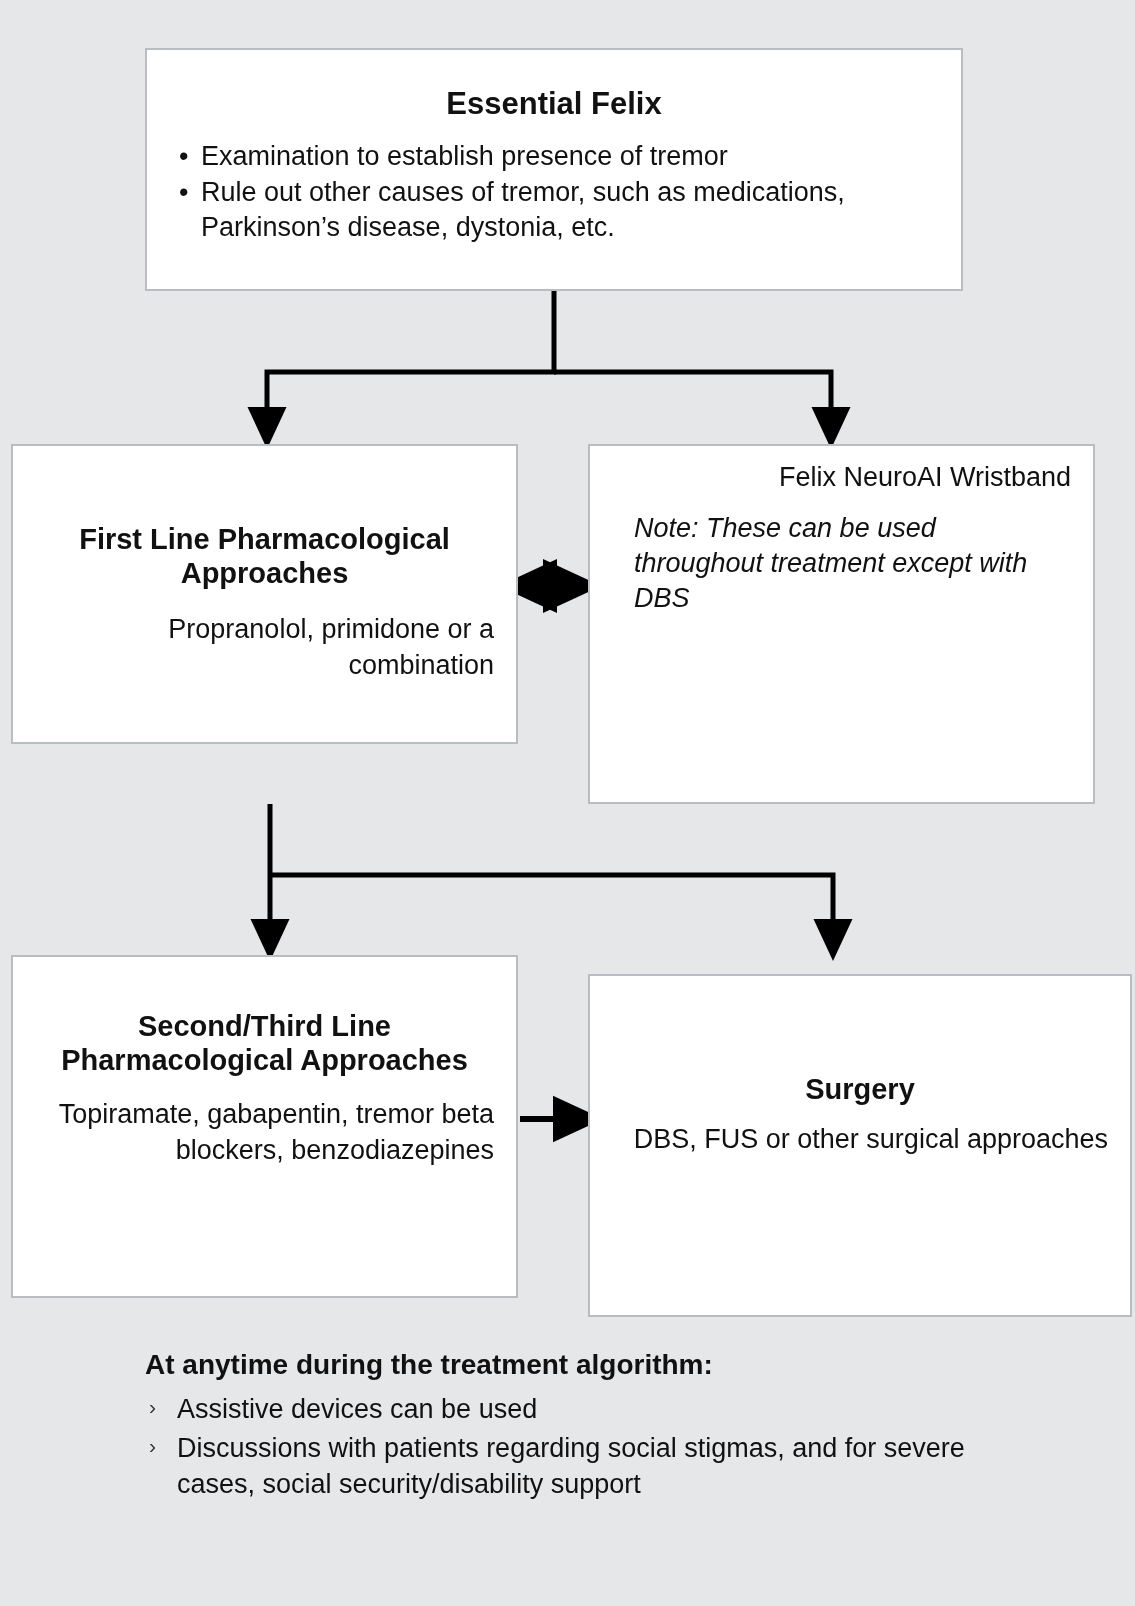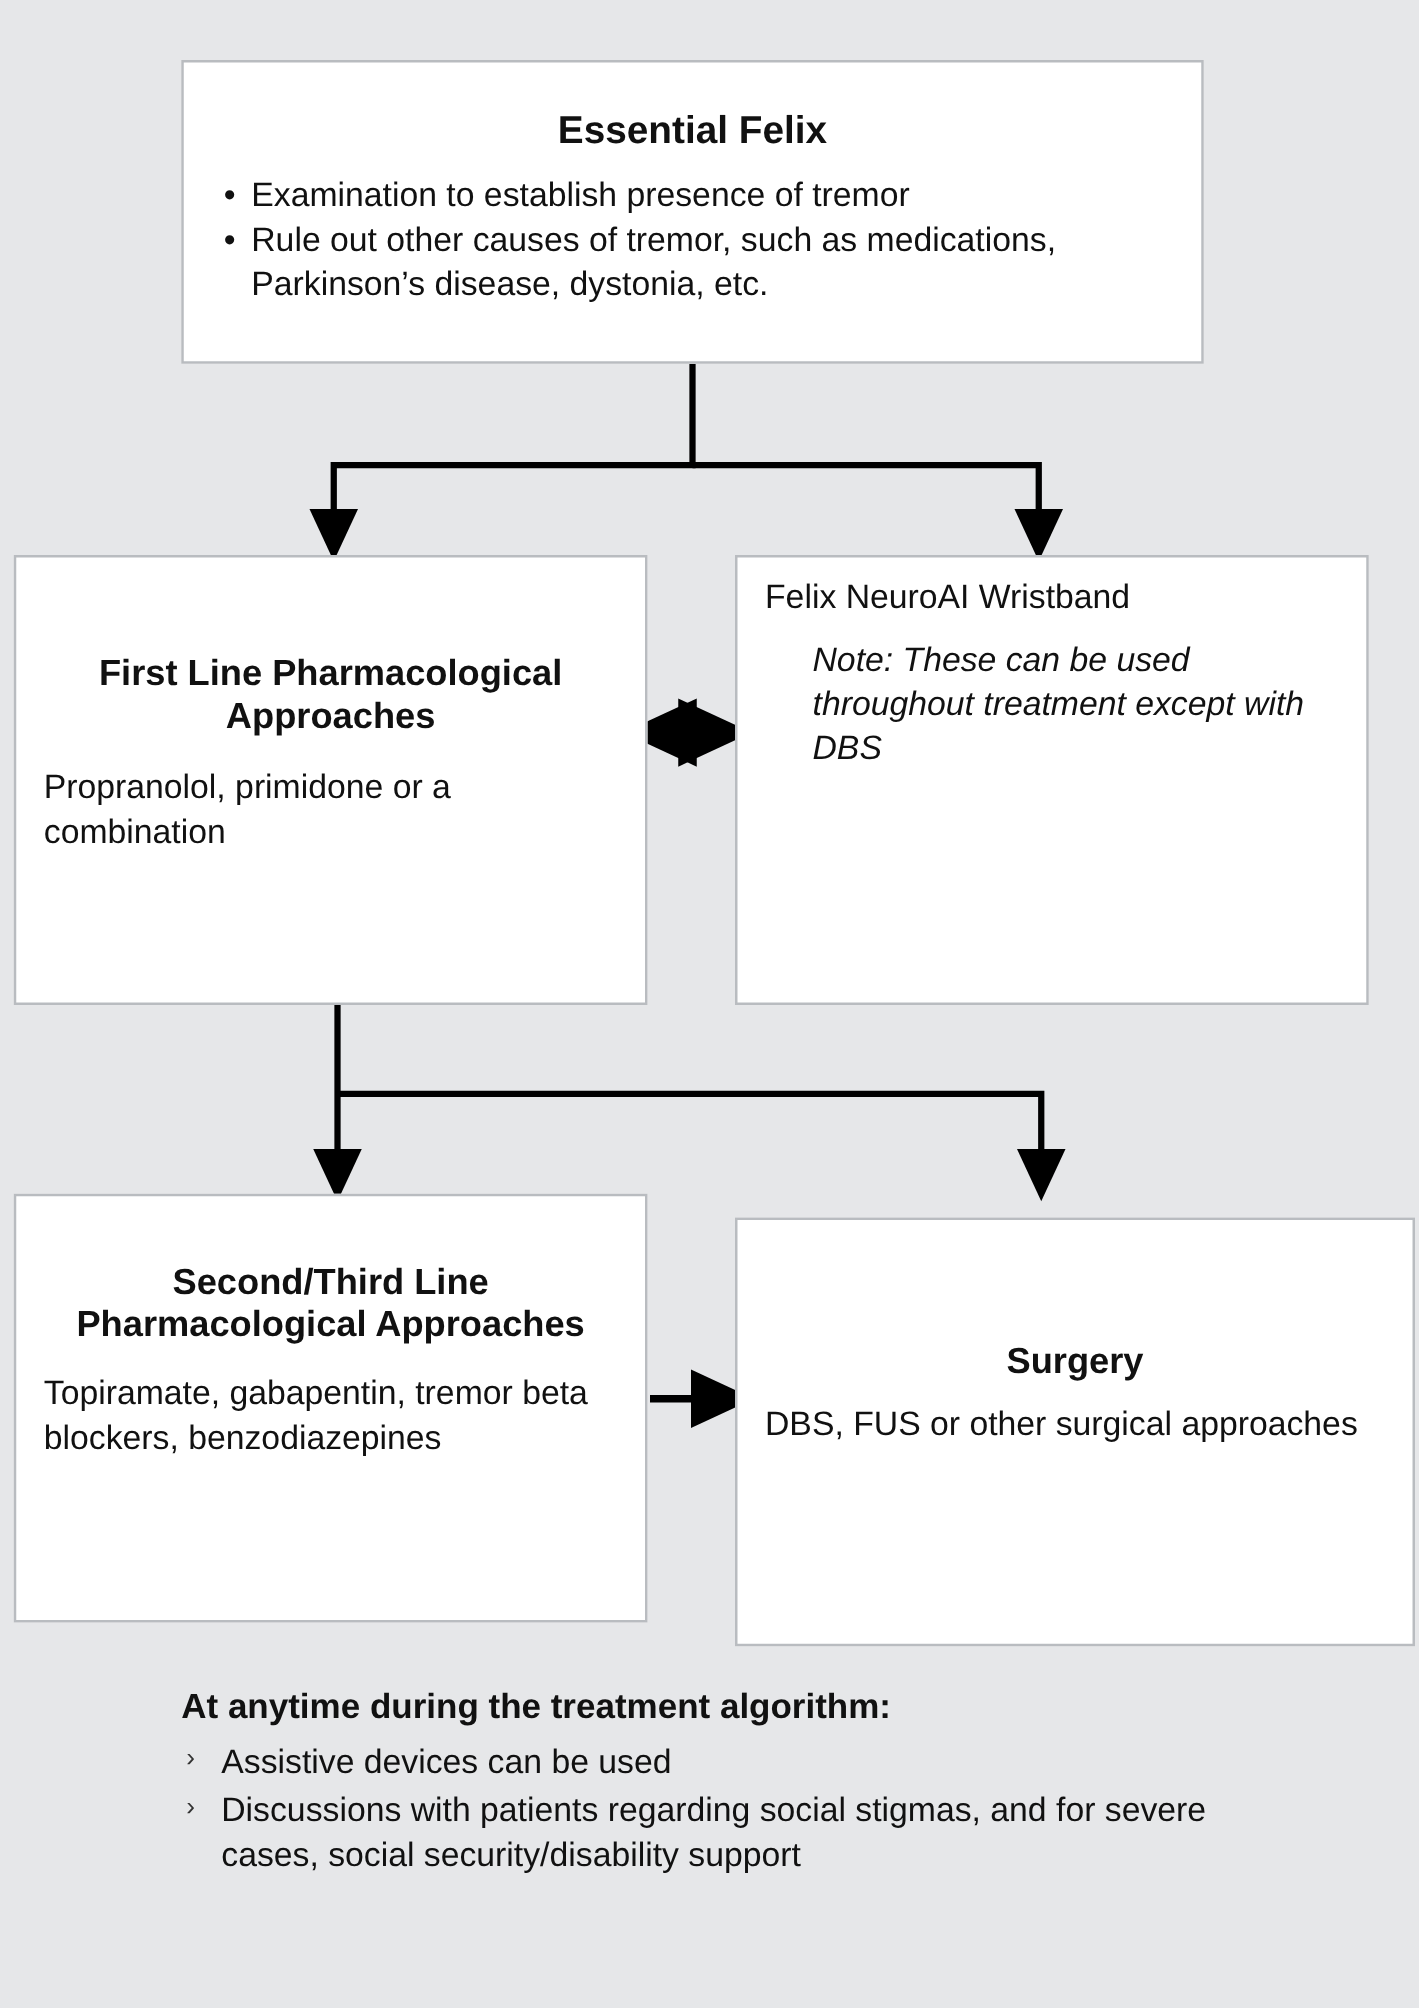--- a/index.html
+++ b/index.html
@@ -50,43 +50,44 @@
     font-size: 27px;
     line-height: 1.28;
     margin-bottom: 2px;
   }
   .bullets li .bullet-mark {
     position: absolute;
     left: 10px;
     top: 0;
   }
   
-  #node-first-line { left: 11px; top: 444px; width: 507px; height: 360px; }
+  #node-first-line { left: 11px; top: 444px; width: 507px; height: 300px; }
   #node-first-line .node-title { font-size: 29px; margin-top: 62px; margin-bottom: 22px; }
   
   #node-peripheral-nerve { left: 588px; top: 444px; width: 507px; height: 360px; }
   #node-peripheral-nerve .node-title { font-size: 29px; margin-top: 22px; margin-bottom: 16px; }
   
   #node-second-third-line { left: 11px; top: 955px; width: 507px; height: 343px; }
   #node-second-third-line .node-title { font-size: 29px; margin-top: 38px; margin-bottom: 20px; text-align: center; }
   
   #node-surgery { left: 588px; top: 955px; width: 544px; height: 343px; margin-top: 19px; }
   #node-surgery .node-title { font-size: 29px; margin-top: 82px; margin-bottom: 16px; }
 
   .body-line {
     font-size: 27px;
     line-height: 1.3;
     margin: 0 0 2px 0;
+    text-align: right;
   }
   .body-line.spaced { margin-bottom: 16px; }
   .note-line {
     font-size: 27px;
     font-style: italic;
     line-height: 1.3;
-    margin: 16px;
+    margin: 0;
     padding-left: 22px;
   }
   
   #footer-block {
     position: absolute;
     left: 145px;
     top: 1348px;
     width: 900px;
   }
   #footer-heading {

